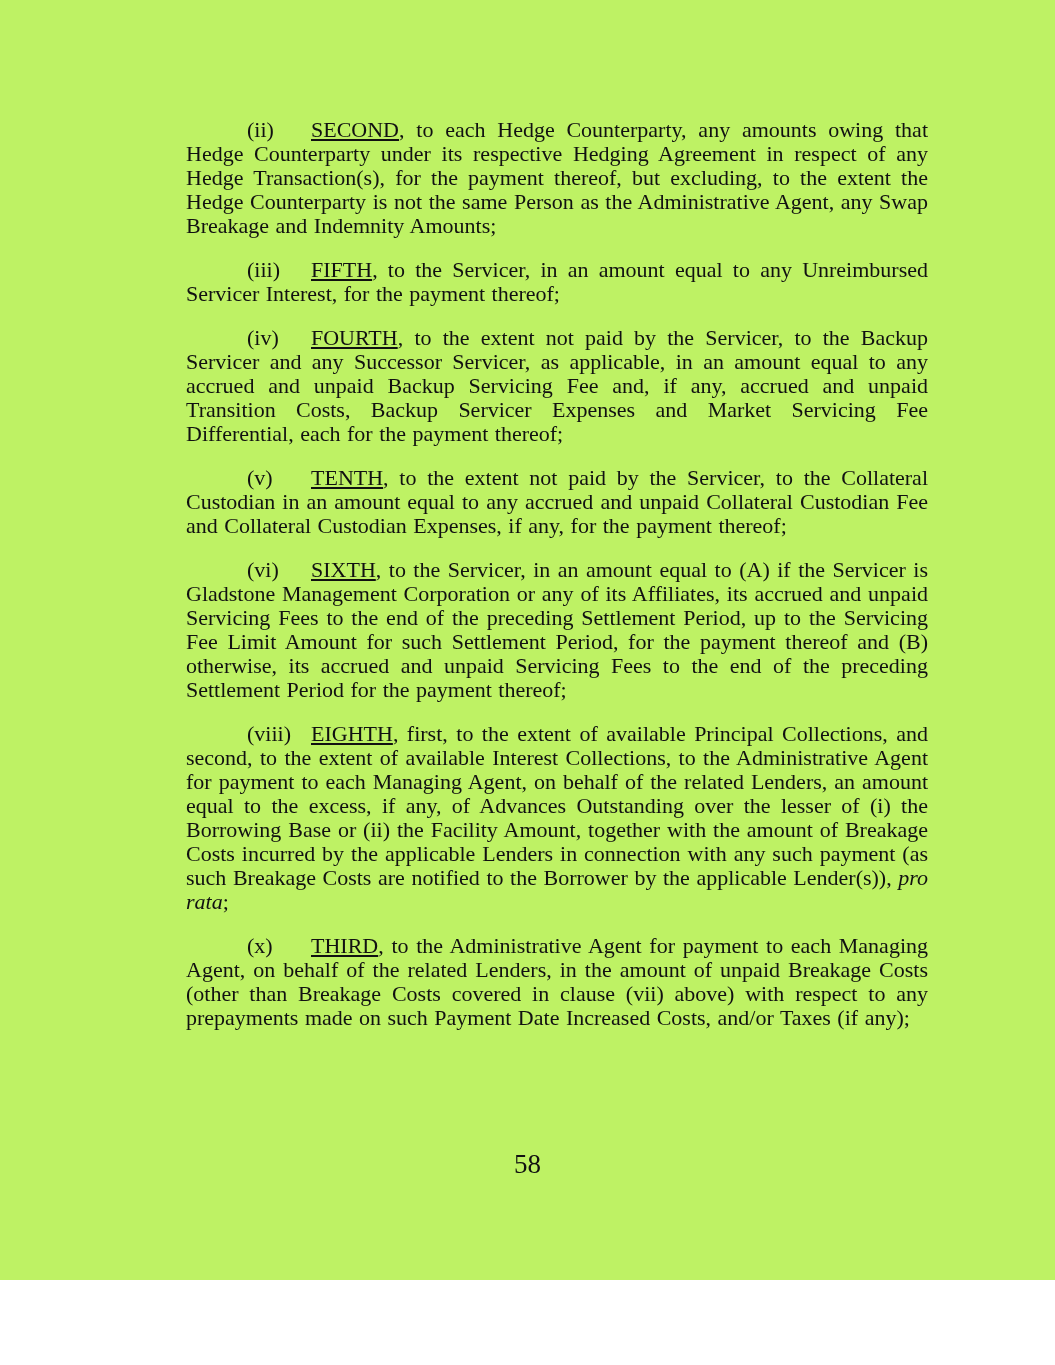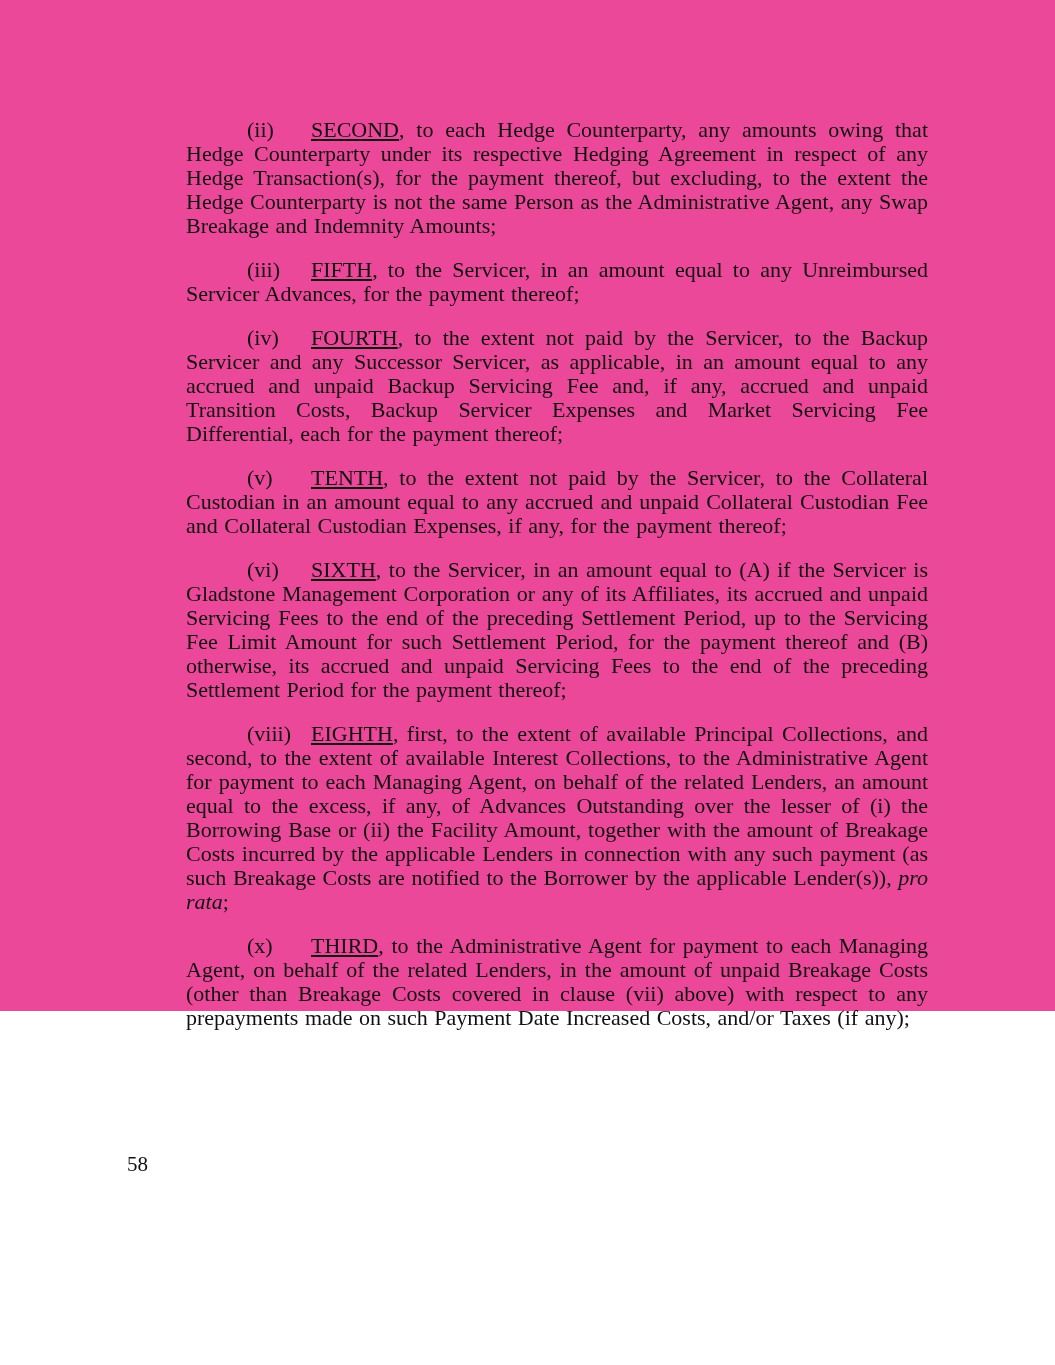--- a/index.html
+++ b/index.html
@@ -10,23 +10,23 @@
   body {
     width: 1055px;
     height: 1365px;
     overflow: hidden;
     font-family: "Liberation Serif", "DejaVu Serif", serif;
     color: #111111;
   }
   .page {
     box-sizing: border-box;
     width: 1055px;
-    height: 1011px;
+    height: 1280px;
     padding: 118px 127px 0 186px;
-    background: #ec4899;
+    background: #bef264;
   }
   .para {
     font-size: 22px;
     line-height: 24px;
     text-align: justify;
     text-indent: 61px;
     margin: 0 0 20px 0;
     word-spacing: 1px;
   }
   .num {
@@ -36,33 +36,33 @@
   }
   .kw {
     text-decoration: underline;
   }
   .it {
     font-style: italic;
   }
   .footer {
     margin-top: 78px;
     margin-left: -59px; 
-    text-align: left;
-    font-size: 21px;
+    text-align: center;
+    font-size: 27px;
     line-height: 24px;
   }
 </style>
 </head>
 <body>
 
 <div class="page">
 
   <p class="para"><span class="num">(ii)</span><span class="kw">SECOND</span><span>, to each Hedge Counterparty, any amounts owing that Hedge Counterparty under its respective Hedging Agreement in respect of any Hedge Transaction(s), for the payment thereof, but excluding, to the extent the Hedge Counterparty is not the same Person as the Administrative Agent, any Swap Breakage and Indemnity Amounts;</span></p>
 
-  <p class="para"><span class="num">(iii)</span><span class="kw">FIFTH</span><span>, to the Servicer, in an amount equal to any Unreimbursed Servicer Advances, for the payment thereof;</span></p>
+  <p class="para"><span class="num">(iii)</span><span class="kw">FIFTH</span><span>, to the Servicer, in an amount equal to any Unreimbursed Servicer Interest, for the payment thereof;</span></p>
 
   <p class="para"><span class="num">(iv)</span><span class="kw">FOURTH</span><span>, to the extent not paid by the Servicer, to the Backup Servicer and any Successor Servicer, as applicable, in an amount equal to any accrued and unpaid Backup Servicing Fee and, if any, accrued and unpaid Transition Costs, Backup Servicer Expenses and Market Servicing Fee Differential, each for the payment thereof;</span></p>
 
   <p class="para"><span class="num">(v)</span><span class="kw">TENTH</span><span>, to the extent not paid by the Servicer, to the Collateral Custodian in an amount equal to any accrued and unpaid Collateral Custodian Fee and Collateral Custodian Expenses, if any, for the payment thereof;</span></p>
 
   <p class="para"><span class="num">(vi)</span><span class="kw">SIXTH</span><span>, to the Servicer, in an amount equal to (A) if the Servicer is Gladstone Management Corporation or any of its Affiliates, its accrued and unpaid Servicing Fees to the end of the preceding Settlement Period, up to the Servicing Fee Limit Amount for such Settlement Period, for the payment thereof and (B) otherwise, its accrued and unpaid Servicing Fees to the end of the preceding Settlement Period for the payment thereof;</span></p>
 
 
   <p class="para"><span class="num">(viii)</span><span class="kw">EIGHTH</span><span>, first, to the extent of available Principal Collections, and second, to the extent of available Interest Collections, to the Administrative Agent for payment to each Managing Agent, on behalf of the related Lenders, an amount equal to the excess, if any, of Advances Outstanding over the lesser of (i) the Borrowing Base or (ii) the Facility Amount, together with the amount of Breakage Costs incurred by the applicable Lenders in connection with any such payment (as such Breakage Costs are notified to the Borrower by the applicable Lender(s)), </span><span class="it">pro rata</span><span>;</span></p>
 

